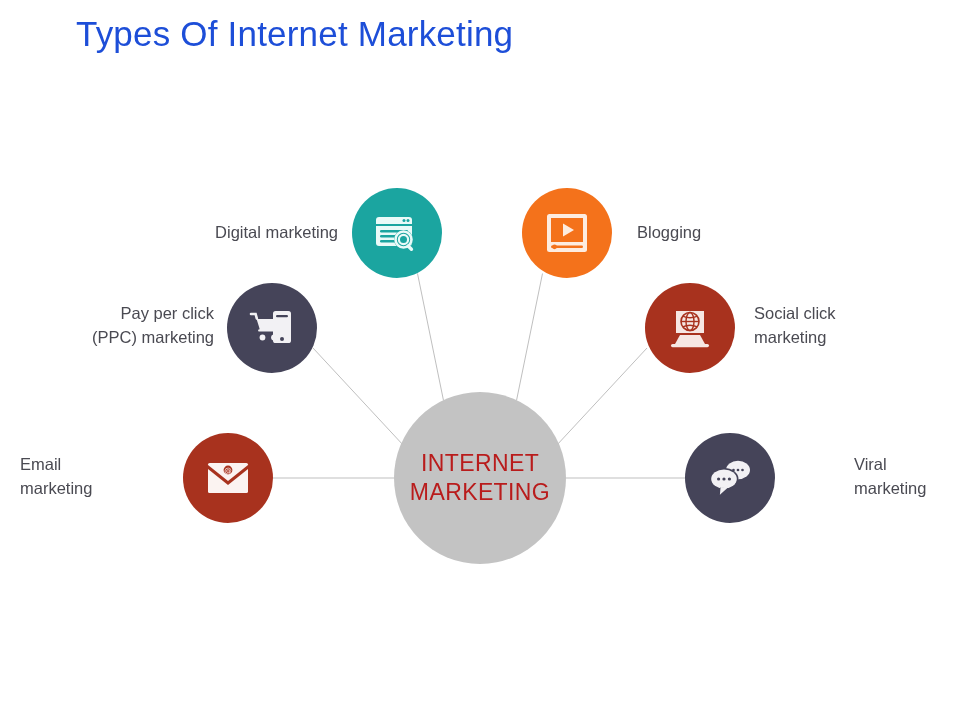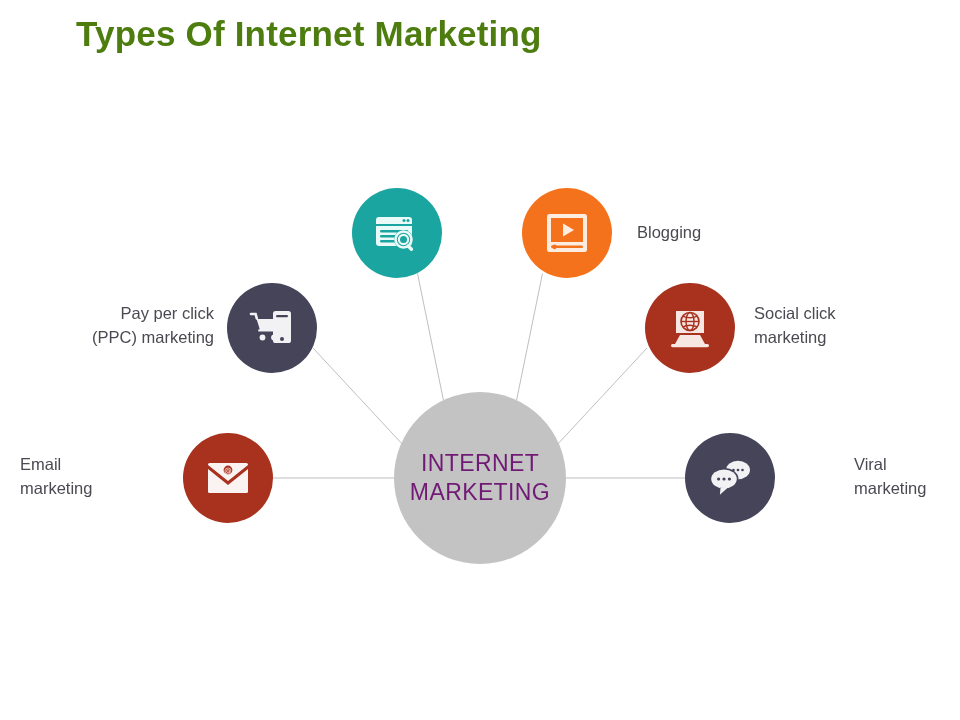--- a/index.html
+++ b/index.html
@@ -22,22 +22,22 @@
     height: 720px;
     background: #ffffff;
   }
 
   
   #title {
     position: absolute;
     left: 76px;
     top: 14px;
     font-size: 35px;
-    font-weight: 700;
-    color: #4d7c0f;
+    font-weight: 400;
+    color: #1d4ed8;
     letter-spacing: 0.2px;
     white-space: nowrap;
   }
 
   
   #connectors {
     position: absolute;
     left: 0; top: 0;
     width: 960px;
     height: 720px;
@@ -54,21 +54,21 @@
     left: 394px;
     top: 392px;
     display: flex;
     flex-direction: column;
     align-items: center;
     justify-content: center;
     text-align: center;
   }
   #hub .hub-line {
     font-size: 23px;
-    color: #701a75;
+    color: #b91c1c;
     line-height: 1.28;
     letter-spacing: 0.4px;
     white-space: nowrap;
   }
 
   
   .node {
     position: absolute;
     width: 90px;
     height: 90px;
@@ -240,20 +240,21 @@
           <g fill="#454459">
             <circle cx="11.6" cy="22" r="1.6"></circle>
             <circle cx="17" cy="22" r="1.6"></circle>
             <circle cx="22.4" cy="22" r="1.6"></circle>
           </g>
         </g>
       </svg>
     </span>
   </div>
 
+  <div class="label lbl-digital">Digital marketing</div>
   <div class="label lbl-ppc">Pay per click
 (PPC) marketing</div>
   <div class="label lbl-blogging">Blogging</div>
   <div class="label lbl-social">Social click
 marketing</div>
   <div class="label lbl-email">Email
 marketing</div>
   <div class="label lbl-viral">Viral
 marketing</div>
 

